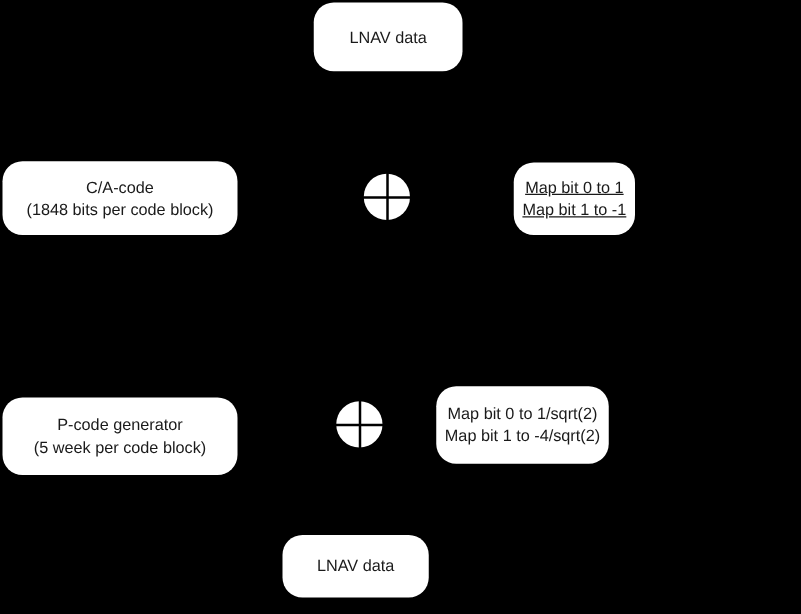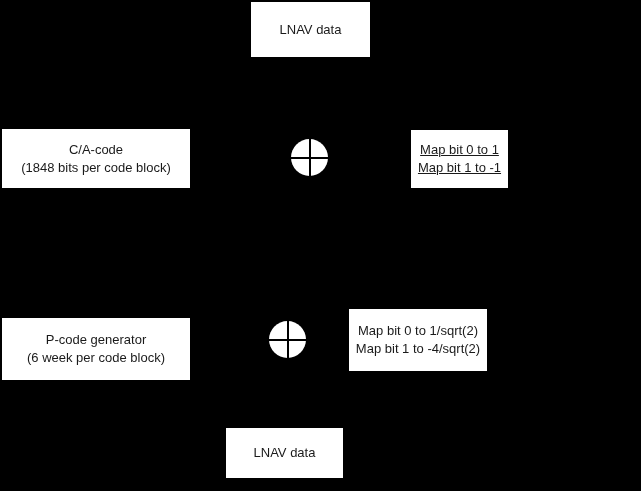--- a/index.html
+++ b/index.html
@@ -20,20 +20,21 @@
     background: var(--box, #ffffff);
     color: var(--ink, #1a1a1a);
     display: flex;
     flex-direction: column;
     align-items: center;
     justify-content: center;
     text-align: center;
     font-size: 13px;
     line-height: 18px;
     box-sizing: border-box;
+    border-radius: 16px;
   }
   .node .line {
     white-space: nowrap;
   }
   .op {
     position: absolute;
     width: 37px;
     height: 37px;
     border-radius: 50%;
     background: var(--box, #ffffff);
@@ -75,21 +76,21 @@
 
   <div class="op" style="left:291px; top:139px;"></div>
 
   <div class="node" style="left:411px; top:130px; width:97px; height:58px;text-decoration:underline;">
     <div class="line">Map bit 0 to 1</div>
     <div class="line">Map bit 1 to -1</div>
   </div>
 
   <div class="node" style="left:2px; top:318px; width:188px; height:62px;text-align:center;">
     <div class="line">P-code generator</div>
-    <div class="line">(6 week per code block)</div>
+    <div class="line">(5 week per code block)</div>
   </div>
 
   <div class="op" style="left:269px; top:321px;"></div>
 
   <div class="node" style="left:349px; top:309px; width:138px; height:62px;">
     <div class="line">Map bit 0 to 1/sqrt(2)</div>
     <div class="line">Map bit 1 to -4/sqrt(2)</div>
   </div>
 
   <div class="node" style="left:226px; top:428px; width:117px; height:50px;">

